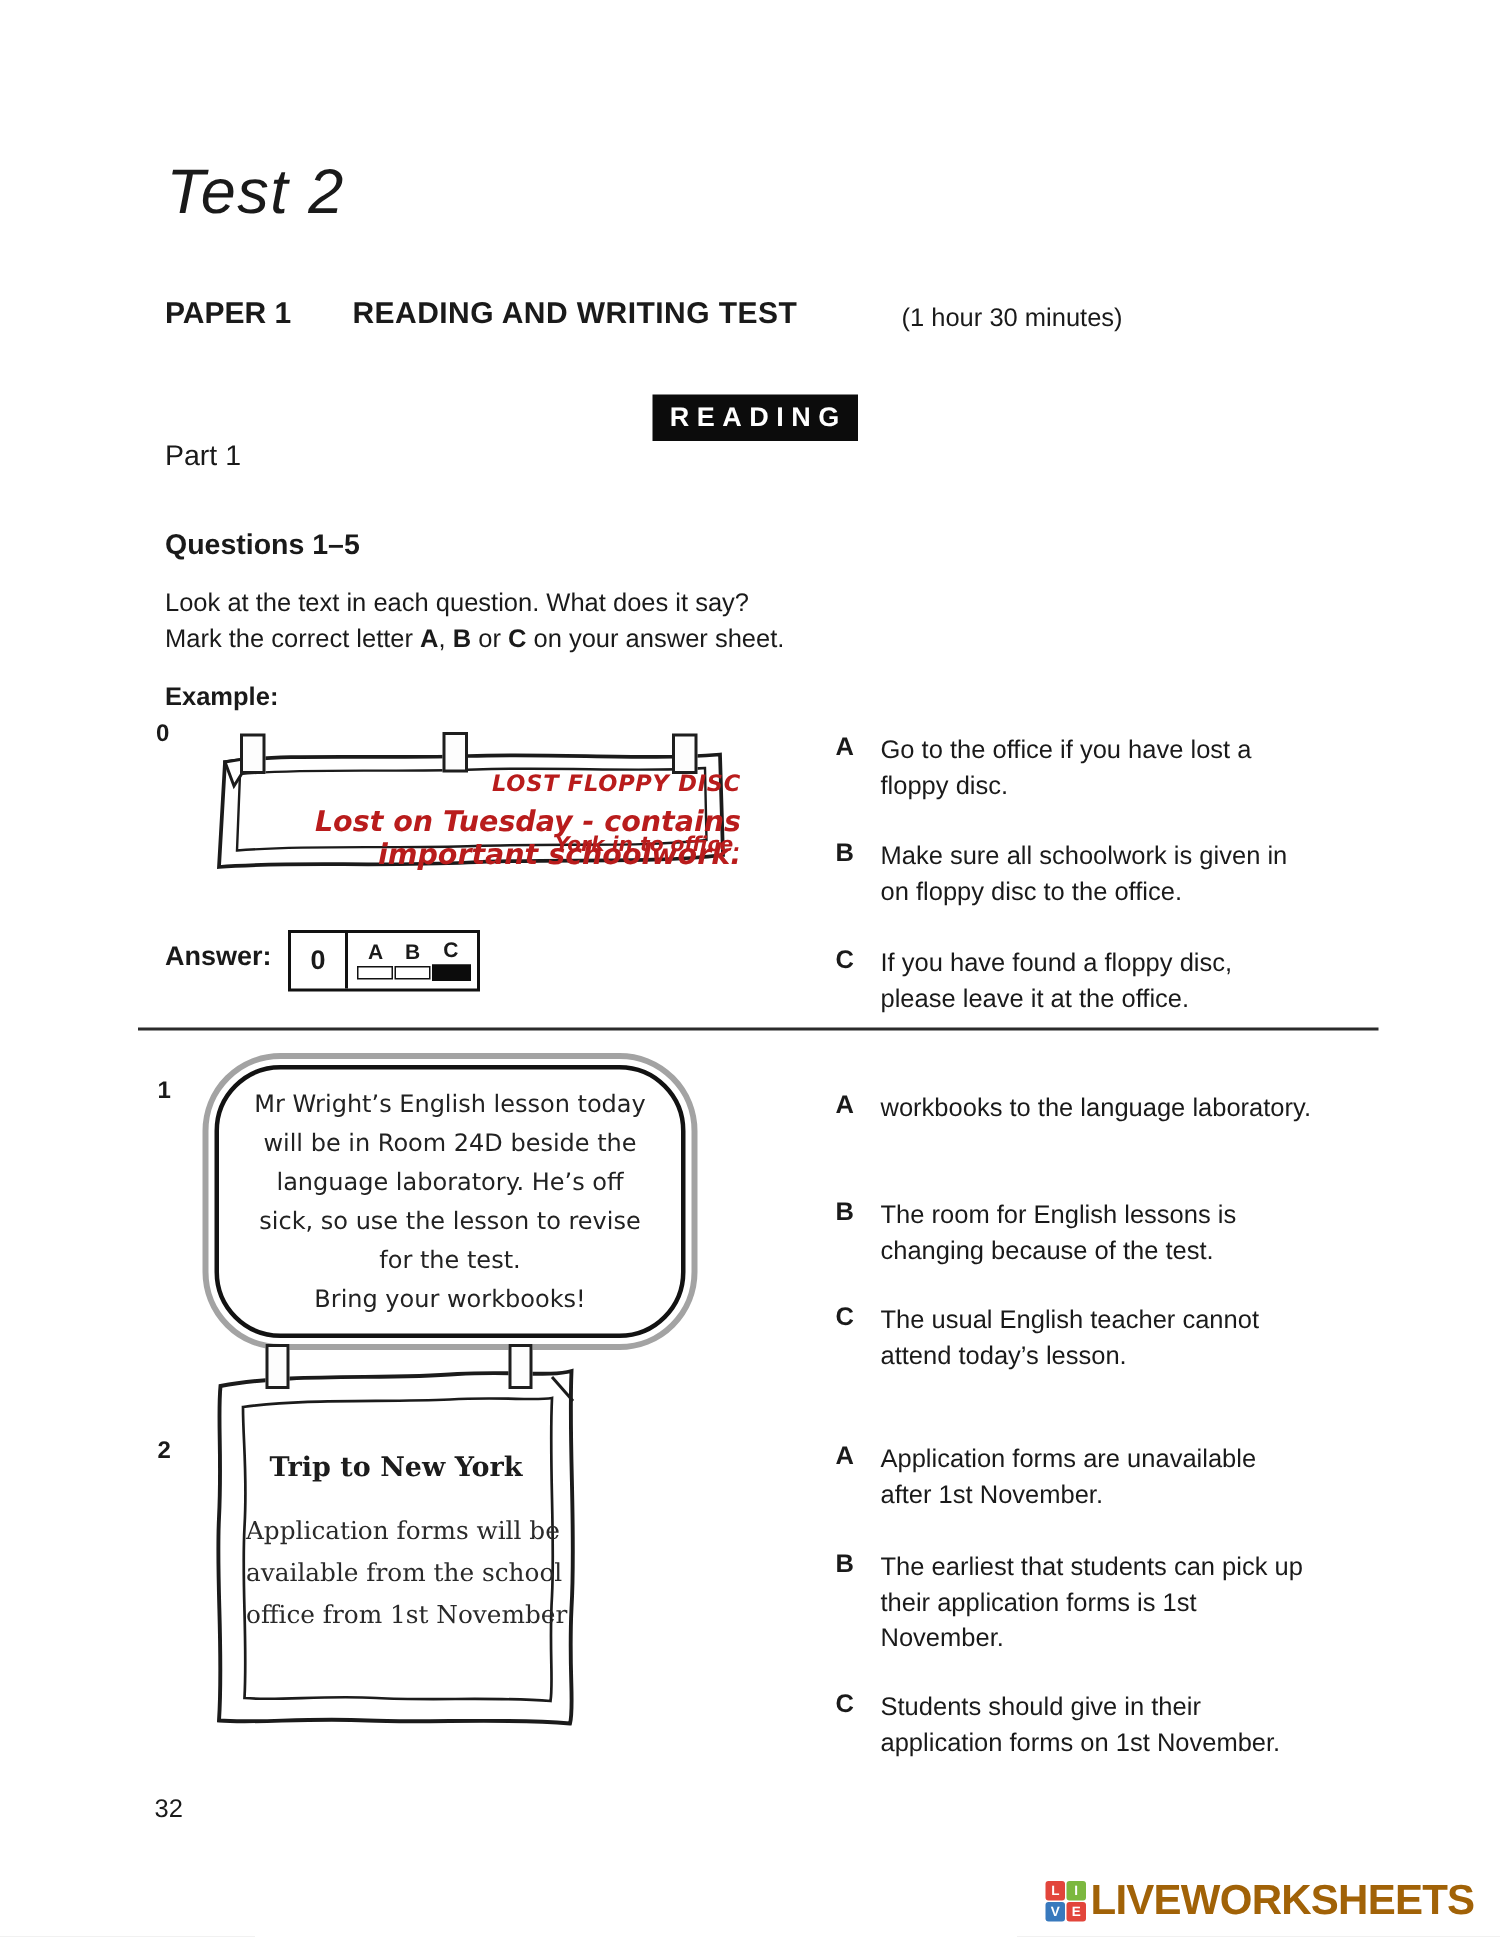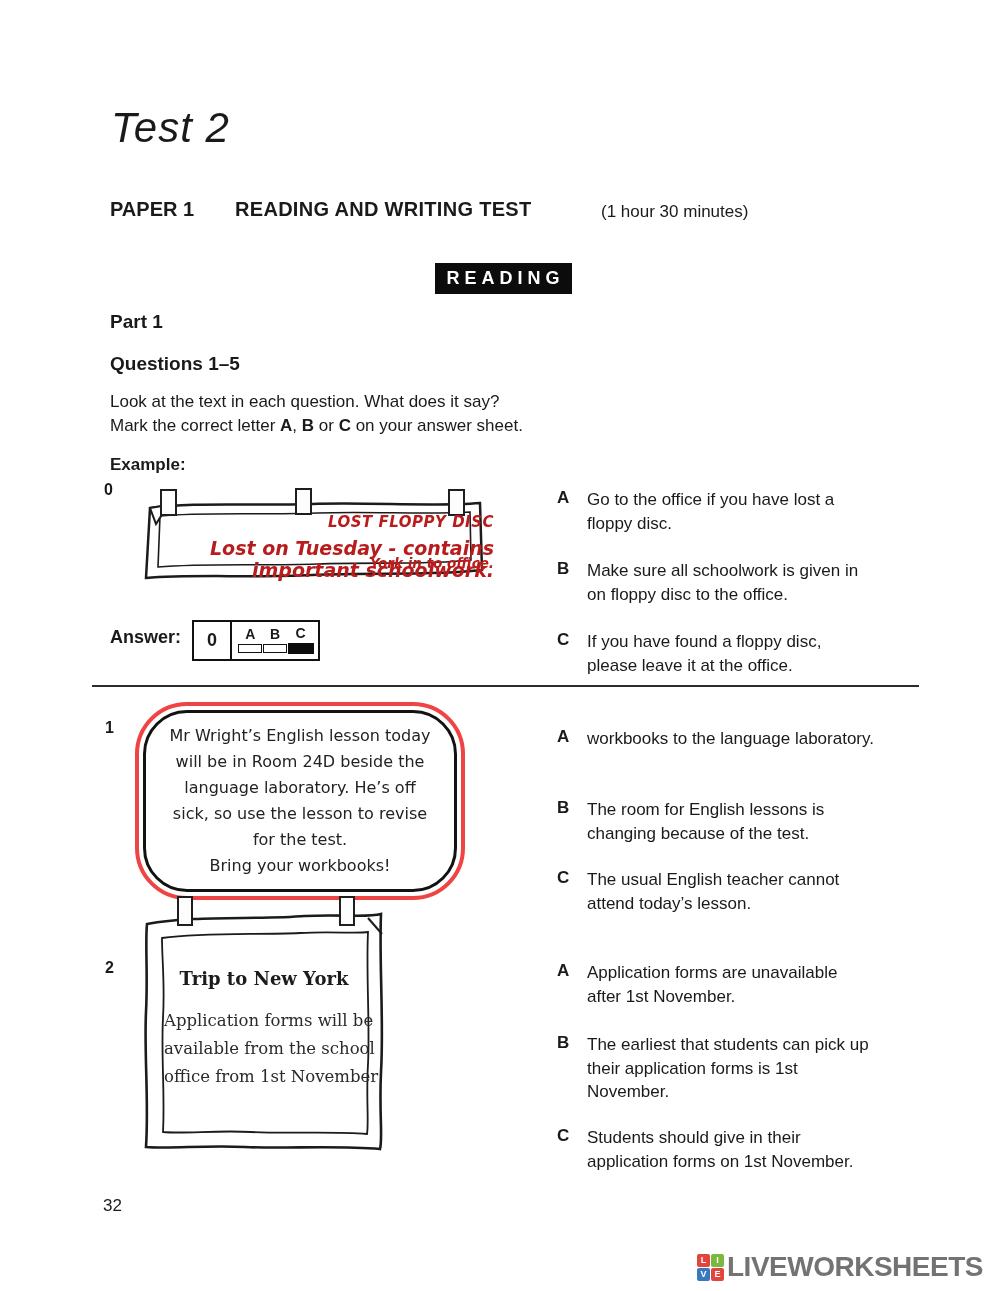--- a/index.html
+++ b/index.html
@@ -16,21 +16,21 @@
   .paper-label { left:110px; top:198px; font-size:20px; font-weight:bold; }
   .paper-title { left:235px; top:198px; font-size:20px; font-weight:bold; letter-spacing:0.3px; }
   .duration    { left:601px; top:202px; font-size:17px; }
   .banner {
     left:435px; top:263px; width:137px; height:31px; background:#0c0c0c;
     color:#ffffff; font-size:18px; font-weight:bold; letter-spacing:5px;
     display:flex; align-items:center; justify-content:center; padding-left:4px; box-sizing:border-box;
   }
 
   
-  .part-title { left:110px; top:311px; font-size:19px; font-weight:bold; }
+  .part-title { left:110px; top:294px; font-size:19px; font-weight:normal; }
   .part-range { left:110px; top:353px; font-size:19px; font-weight:bold; }
   .instr1 { left:110px; top:392px; font-size:17px; }
   .instr2 { left:110px; top:416px; font-size:17px;text-align:center; }
   .instr2 b { font-weight:bold; }
 
   .example-label { left:110px; top:455px; font-size:17px; font-weight:bold; }
   .qnum { font-size:16px; font-weight:bold; }
 
   
   .ex-sign { left:132px; top:494px; width:362px; height:94px; }
@@ -64,21 +64,21 @@
   .opt { position:absolute; left:557px; display:flex; gap:13px; }
   .opt-letter { font-size:17px; font-weight:bold; width:17px; flex:none; }
   .opt-lines { font-size:17px; line-height:23.5px; }
   .opt-lines span { display:block; }
 
   .divider { left:92px; top:685px; width:827px; height:2px; background:#2b2b2b; }
 
   
   .q1-note {
     left:135px; top:702px; width:330px; height:198px;
-    border:4px solid #ef4444; border-radius:52px; padding:4px; box-sizing:border-box;
+    border:4px solid #a3a3a3; border-radius:52px; padding:4px; box-sizing:border-box;
   }
   .q1-note-inner {
     width:100%; height:100%; border:3px solid #121212; border-radius:44px; box-sizing:border-box;
     display:flex; flex-direction:column; justify-content:center; text-align:center;
     font-family:"DejaVu Sans", sans-serif; font-size:16px; line-height:26px; color:#222;
   }
   .q1-note-inner span { display:block; white-space:nowrap; }
 
   
   .q2-sign { left:135px; top:902px; width:258px; height:256px; }
@@ -246,16 +246,16 @@
   </div>
 
   <div class="abs page-number">32</div>
   <div class="abs logo">
     <div class="logo-tiles">
       <span class="logo-tile" style="background-color: rgb(226, 69, 59);">L</span>
       <span class="logo-tile" style="background-color: rgb(124, 184, 63);">I</span>
       <span class="logo-tile" style="background-color: rgb(56, 121, 189);">V</span>
       <span class="logo-tile" style="background-color: rgb(226, 69, 59);">E</span>
     </div>
-    <span class="logo-wordmark" style="color: #737373; text-align: center;">LIVEWORKSHEETS</span>
+    <span class="logo-wordmark" style="color: #a16207; text-align: center;">LIVEWORKSHEETS</span>
   </div>
 
 </div>
 
 </body></html>

